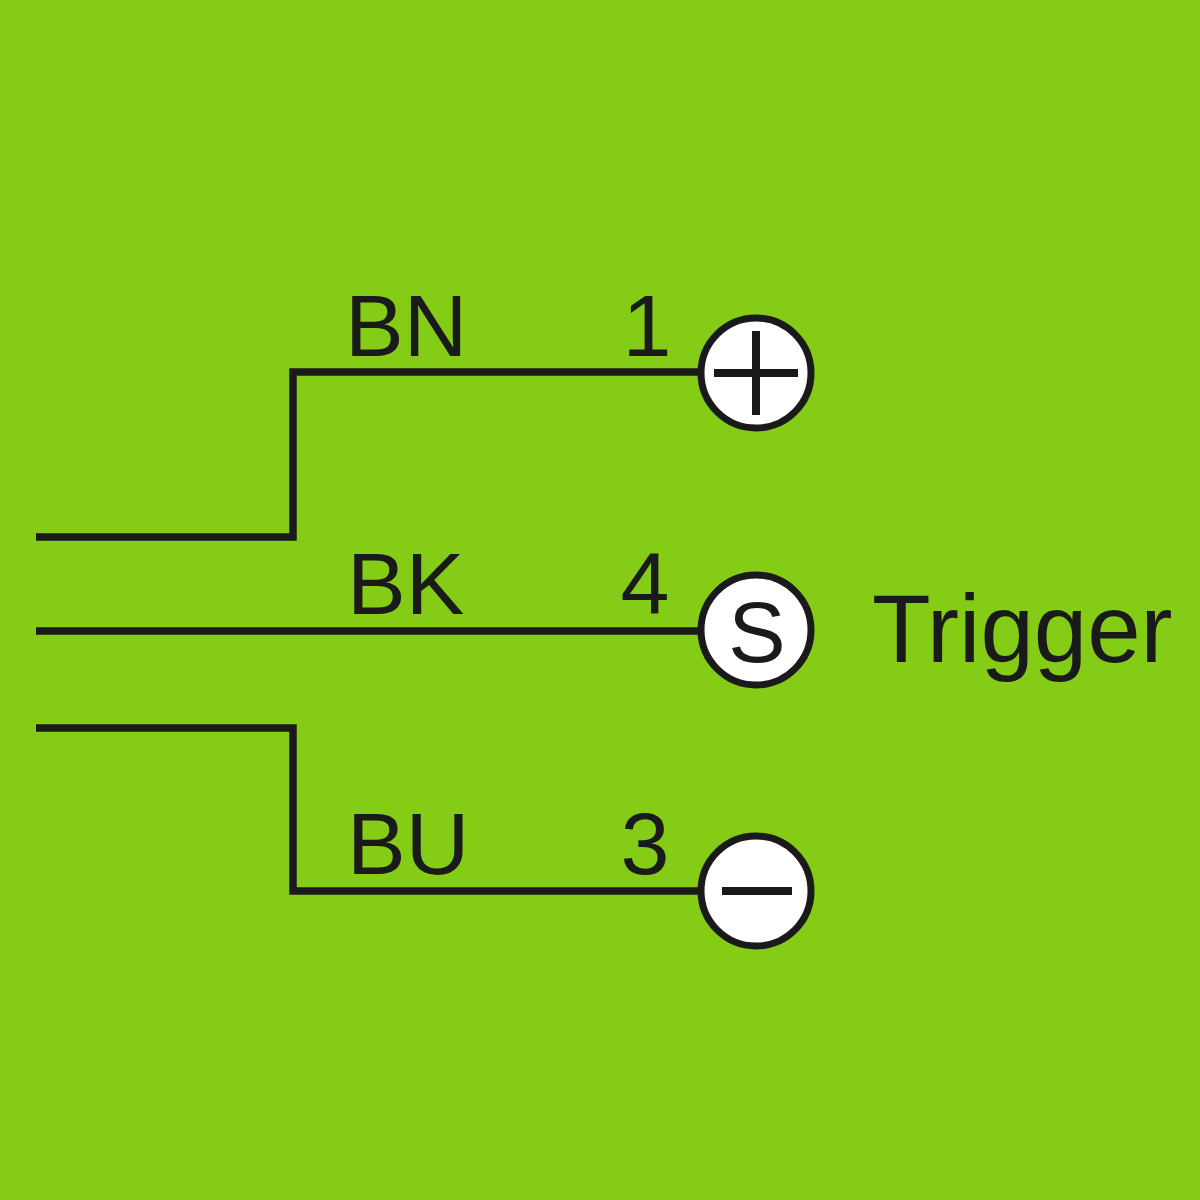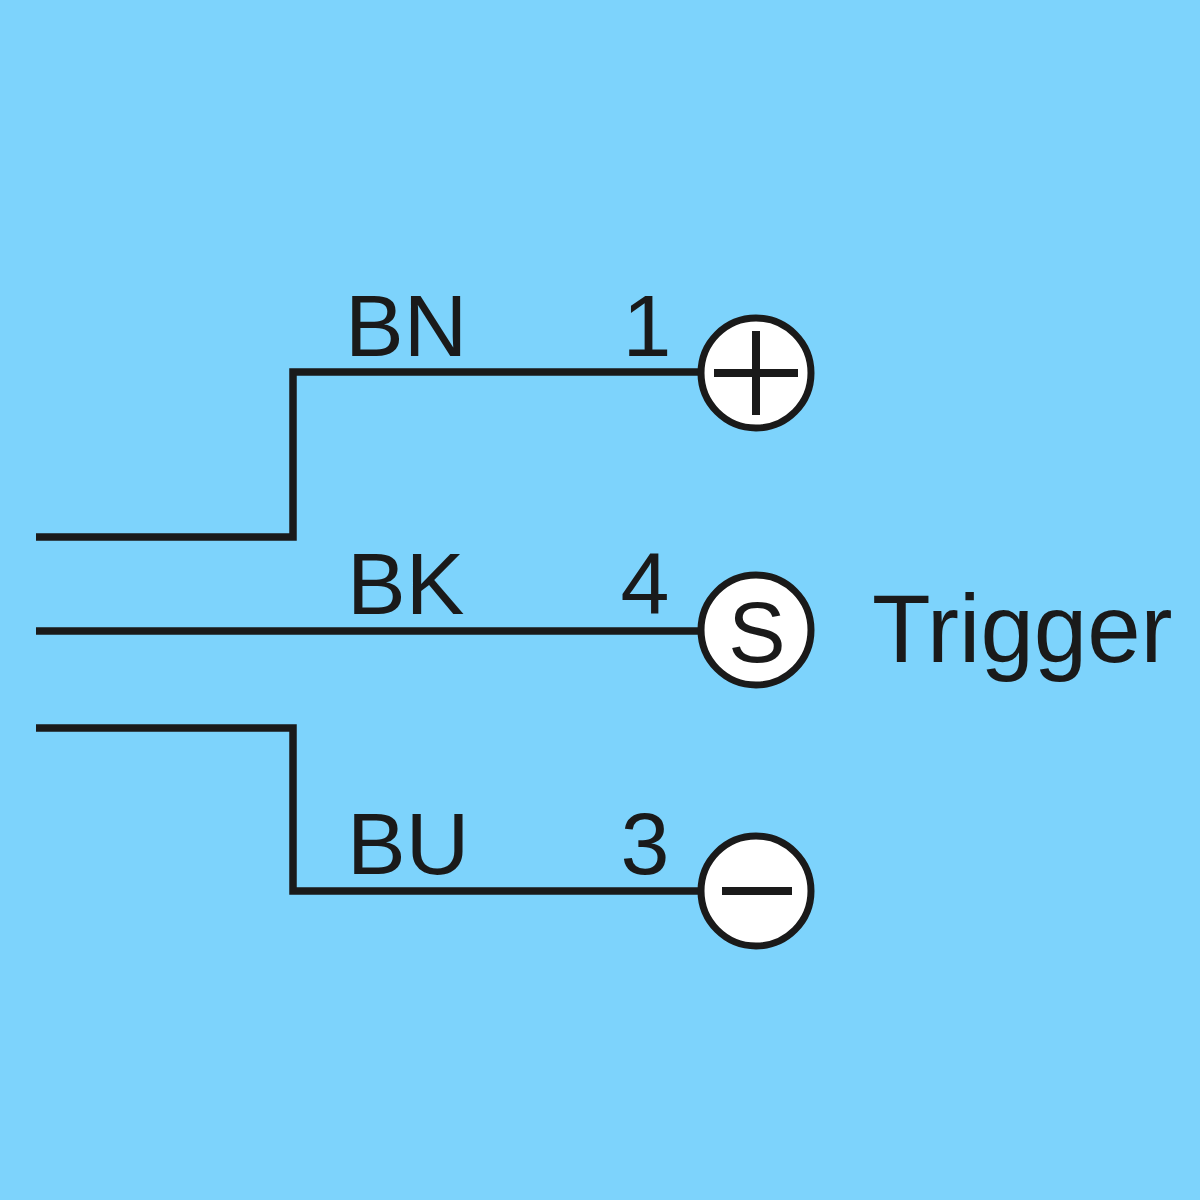--- a/index.html
+++ b/index.html
@@ -5,21 +5,21 @@
 <style>
   html, body {
     margin: 0;
     padding: 0;
     background: #ffffff;
   }
   #canvas {
     position: relative;
     width: 1200px;
     height: 1200px;
-    background: #7dd3fc;
+    background: #84cc16;
     overflow: hidden;
     font-family: "Liberation Sans", sans-serif;
   }
   #diagram-svg {
     position: absolute;
     left: 0;
     top: 0;
     width: 1200px;
     height: 1200px;
     display: block;

